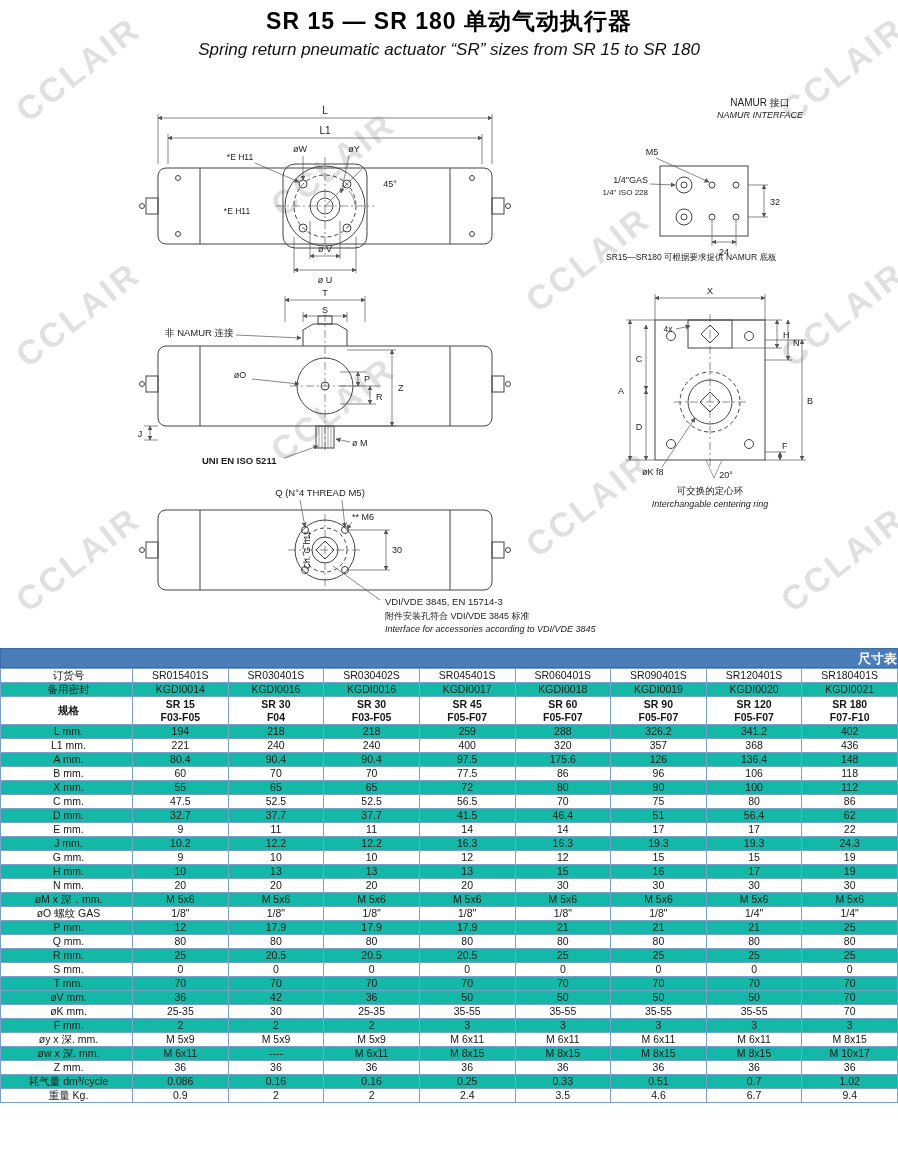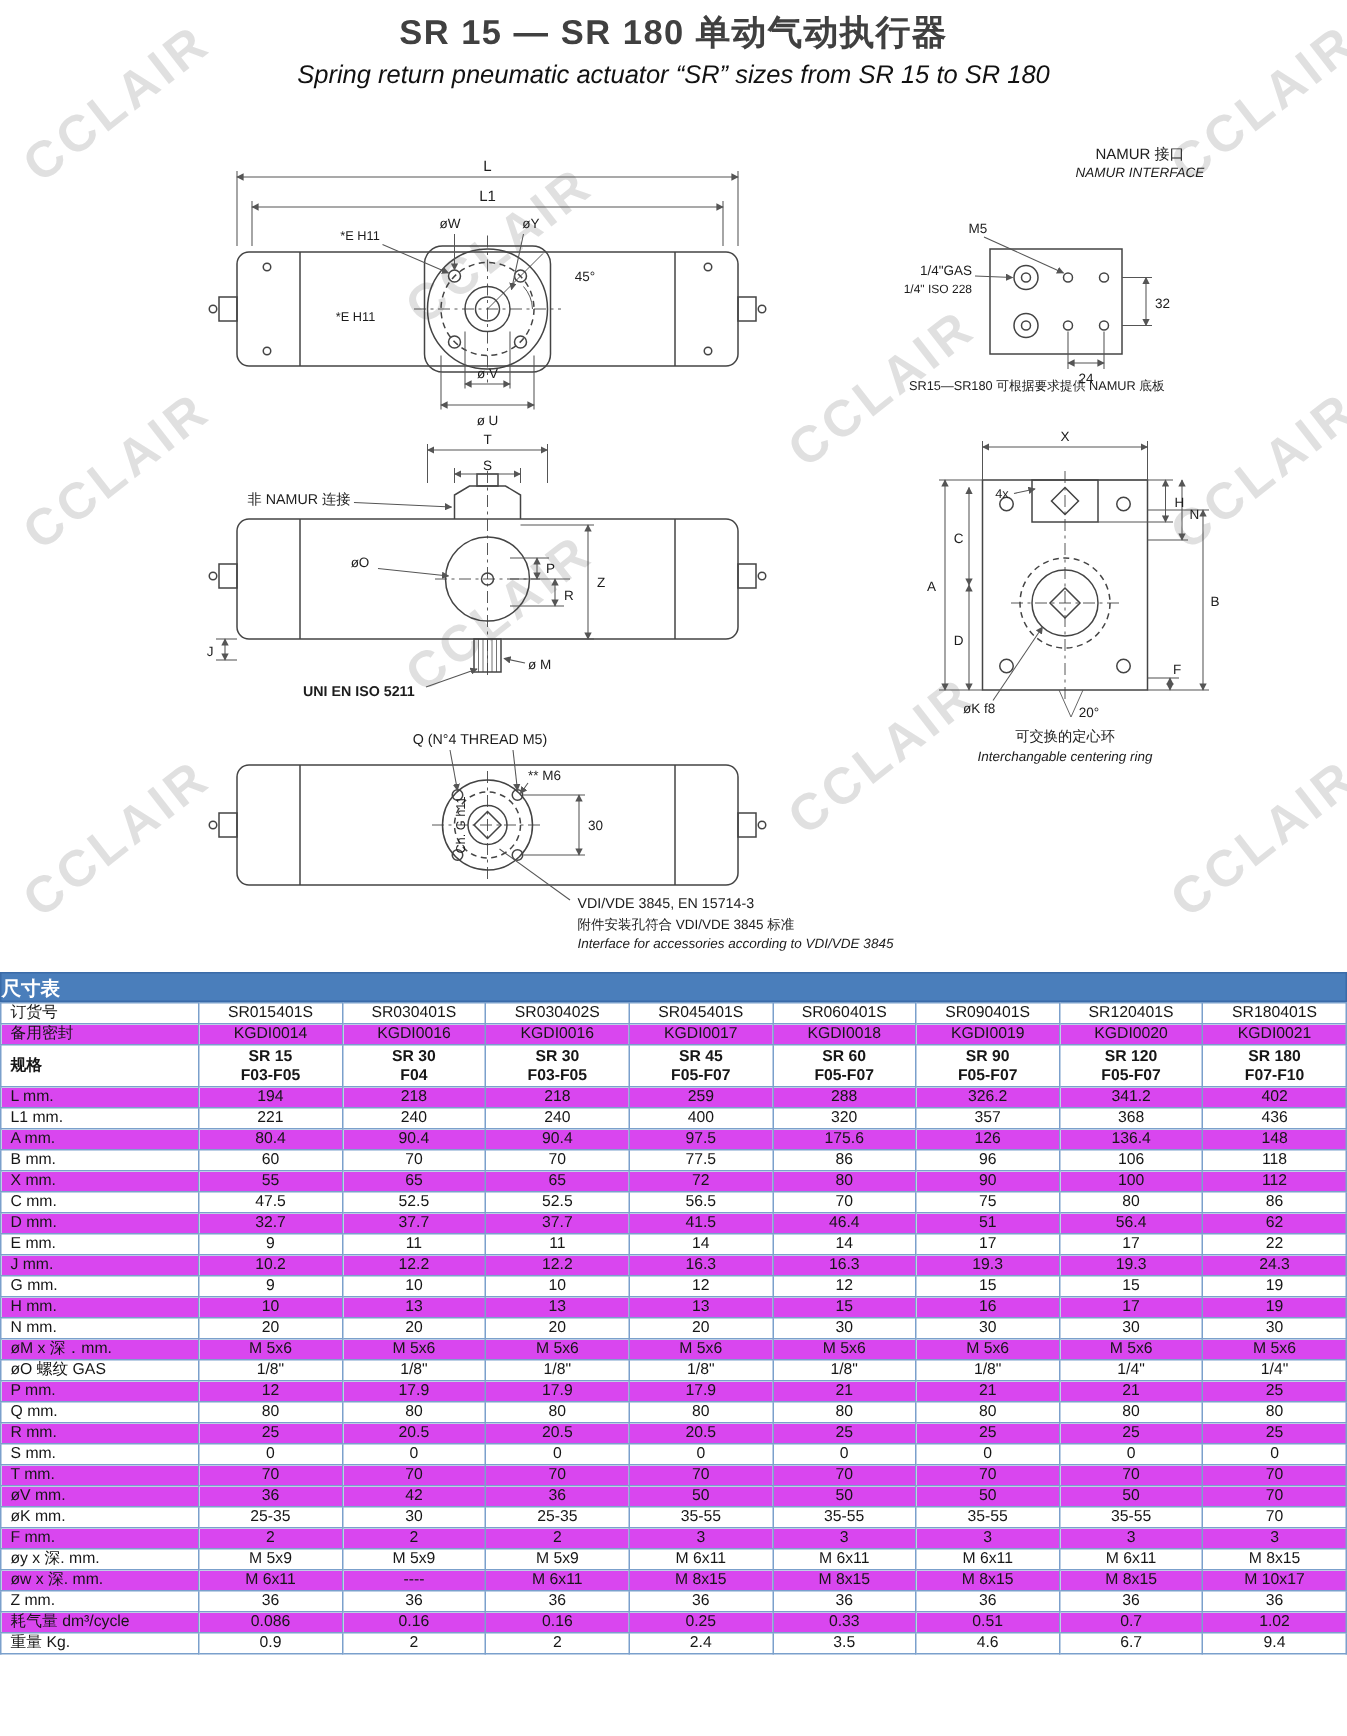--- a/index.html
+++ b/index.html
@@ -3,34 +3,34 @@
 <meta charset="utf-8">
 <style>
   * { box-sizing: border-box; }
   body { margin:0; background:#ffffff; font-family:"Liberation Sans", sans-serif; }
   .page { position:relative; width:898px; height:1157px; background:#fff; overflow:hidden; margin:0 auto; }
   
   .wm { position:absolute; font-size:34px; font-weight:bold; letter-spacing:3px;
         color:rgba(160,160,160,0.33); transform:rotate(-38deg); pointer-events:none; }
   
   .hdr { position:absolute; top:6px; left:0; width:898px; text-align:center; }
-  .hdr h1 { margin:0; font-size:23px; font-weight:bold; color:#404040; letter-spacing:1px; }
+  .hdr h1 { margin:0; font-size:23px; font-weight:bold; color:#000000; letter-spacing:1px; }
   .hdr h2 { margin:3px 0 0 0; font-size:17px; font-weight:normal; font-style:italic; color:#111; }
   
   .drawings-svg { position:absolute; top:88px; left:0; }
   .drawings-svg text { font-family:"Liberation Sans", sans-serif; fill:#1c1c1c; }
   
   .table-wrap { position:absolute; top:648px; left:0; width:898px; }
-  .table-title { background:#4a7ebb; border:1px solid #3a6ba8; color:#fff; text-align:left;
+  .table-title { background:#4a7ebb; border:1px solid #3a6ba8; color:#fff; text-align:right;
                  font-size:13px; font-weight:bold; height:20px; line-height:19px; }
   table.dim { border-collapse:collapse; width:898px; table-layout:fixed; }
   table.dim td { border:1px solid #7ba0cc; text-align:center; padding:0 2px; height:14px;
                  font-size:10.5px; line-height:1.15; color:#161616; white-space:nowrap; overflow:hidden; }
-  table.dim td.lbl { text-align:left; padding-left:6px; }
-  table.dim tr.alt { background:#d946ef; }
+  table.dim td.lbl { text-align:center; padding-left:6px; }
+  table.dim tr.alt { background:#14b8a6; }
   table.dim tr.spec-row td { font-weight:bold; height:28px; }
   table.dim col.c0 { width:132px; }
 </style>
 </head>
 <body>
 
 <div class="page">
 
   <span class="wm" style="left:5px;top:50px">CCLAIR</span>
   <span class="wm" style="left:260px;top:145px">CCLAIR</span>

